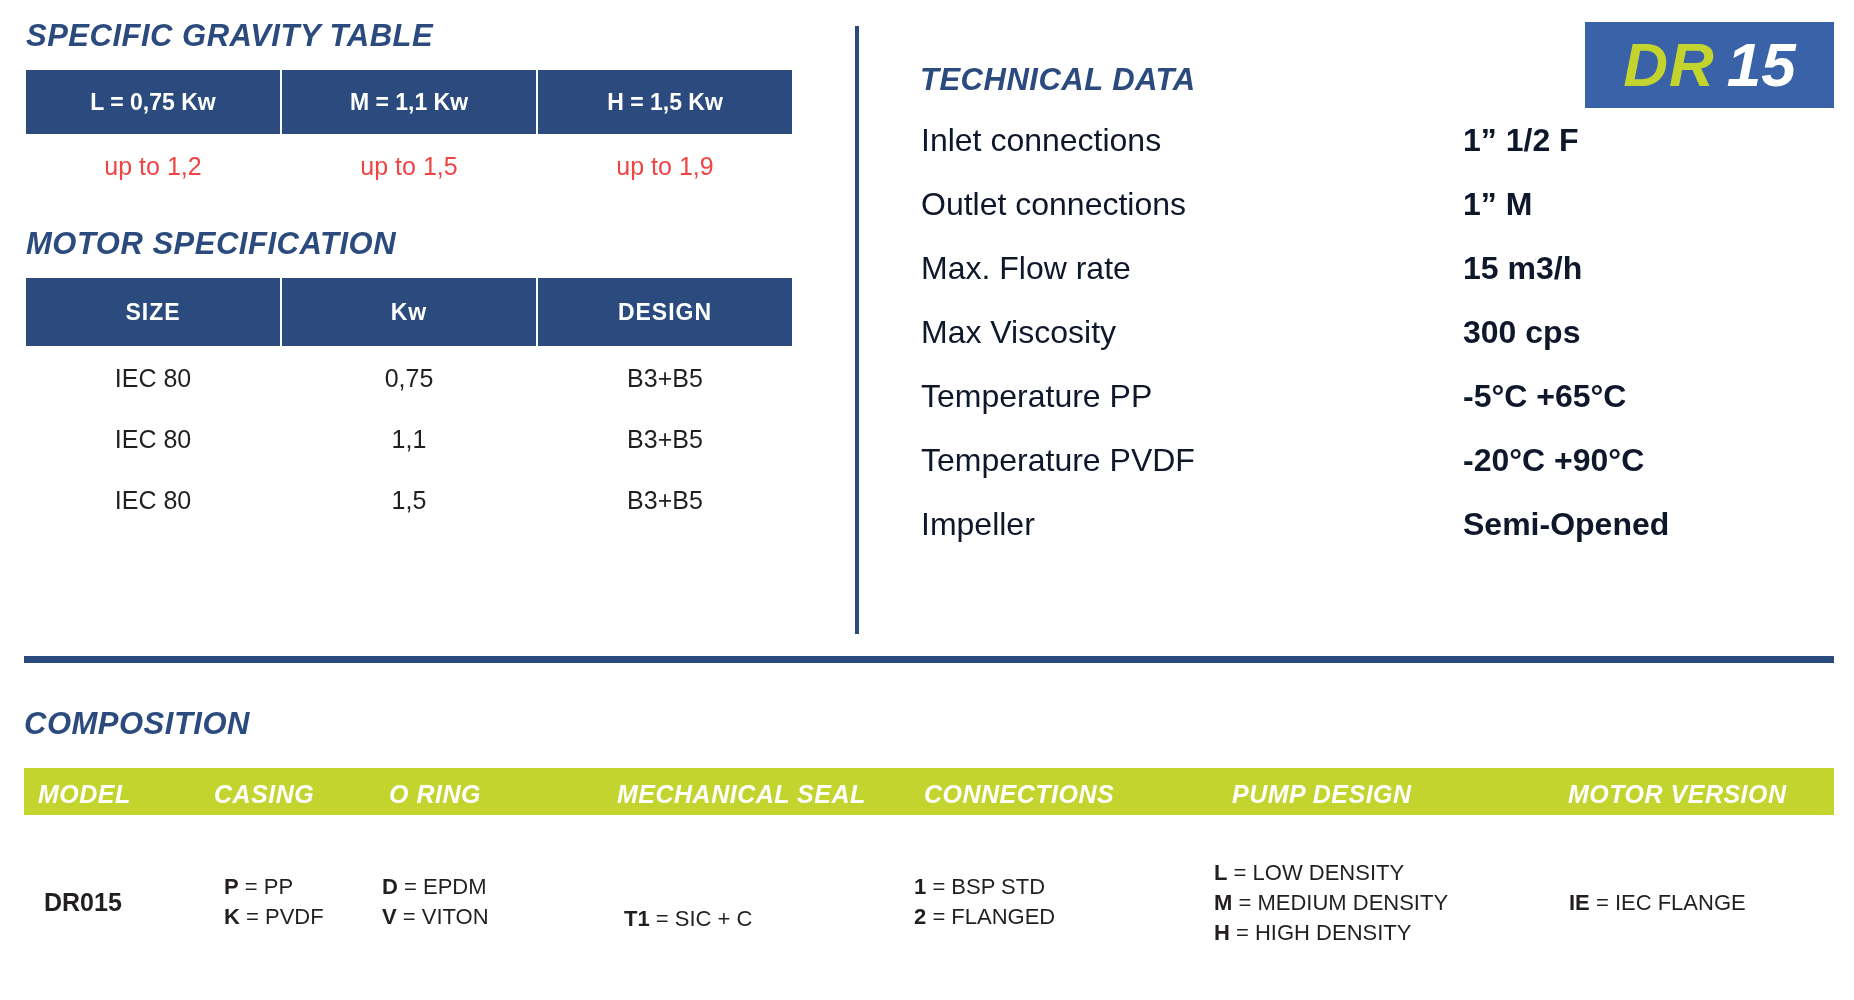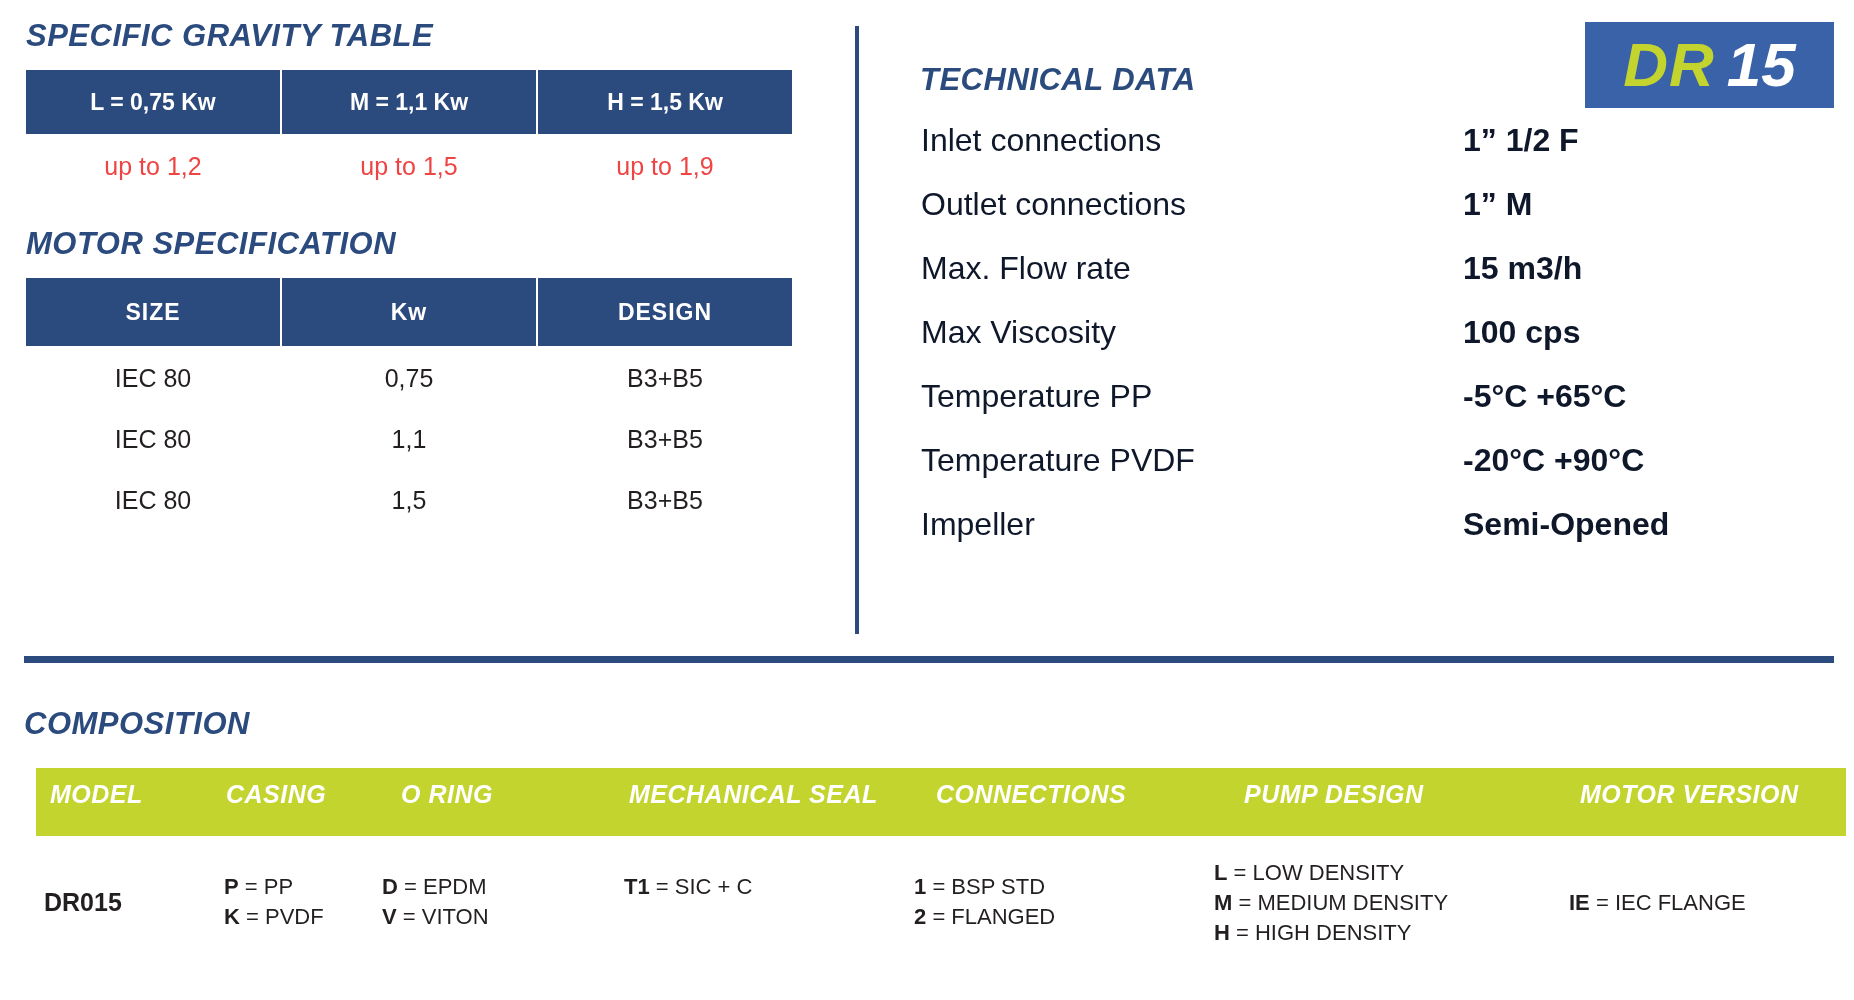--- a/index.html
+++ b/index.html
@@ -171,24 +171,24 @@
 
   
   .comp-title {
     position: absolute;
     left: 24px;
     top: 706px;
     font-size: 31px;
   }
   .comp-header {
     position: absolute;
-    left: 36px;
+    left: 24px;
     top: 768px;
     width: 1810px;
-    height: 68px;
+    height: 47px;
     background: #c3d42e;
     color: #ffffff;
     text-decoration: underline;
   }
   .comp-header .ch {
     position: absolute;
     top: 0;
     height: 52px;
     line-height: 52px;
     font-size: 25px;
@@ -215,21 +215,21 @@
   }
   .cb {
     position: absolute;
   }
   .cb b { font-weight: bold; }
   .cb .line { white-space: nowrap; line-height: 30px; }
 
   .cb-model  { left: 20px;   top: 48px; font-size: 25px; font-weight: bold; }
   .cb-casing { left: 200px;  top: 32px; }
   .cb-oring  { left: 358px;  top: 32px; }
-  .cb-seal   { left: 600px;  top: 32px; }
+  .cb-seal   { left: 600px;  top: 64px; }
   .cb-conn   { left: 890px;  top: 32px; }
   .cb-design { left: 1190px; top: 18px; }
   .cb-motor  { left: 1545px; top: 48px; }
 </style>
 </head>
 <body>
 
 <div class="sheet">
 
   <div class="left-col">
@@ -293,21 +293,21 @@
       <tr>
         <td class="td-label">Outlet connections</td>
         <td class="td-value">1” M</td>
       </tr>
       <tr>
         <td class="td-label">Max. Flow rate</td>
         <td class="td-value">15 m3/h</td>
       </tr>
       <tr>
         <td class="td-label">Max Viscosity</td>
-        <td class="td-value">100 cps</td>
+        <td class="td-value">300 cps</td>
       </tr>
       <tr>
         <td class="td-label">Temperature PP</td>
         <td class="td-value">-5°C +65°C</td>
       </tr>
       <tr>
         <td class="td-label">Temperature PVDF</td>
         <td class="td-value">-20°C +90°C</td>
       </tr>
       <tr>

